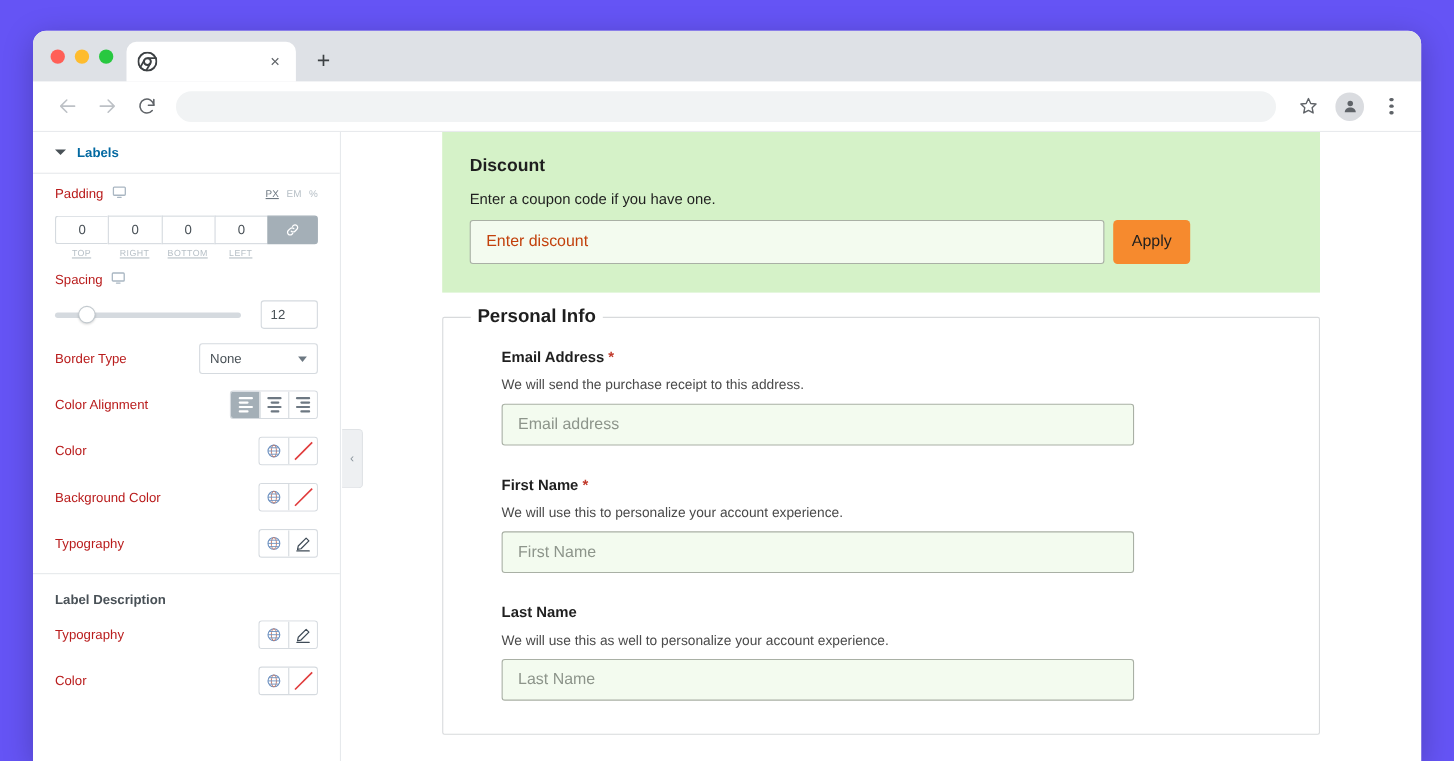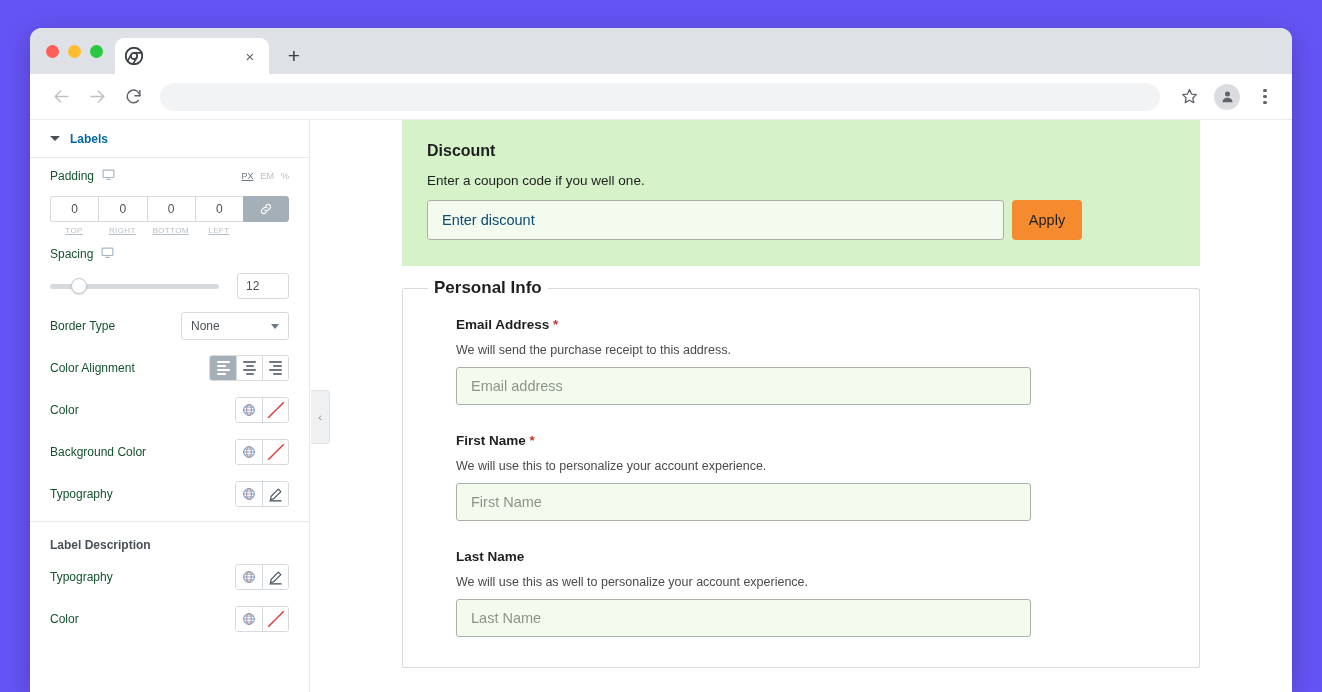--- a/index.html
+++ b/index.html
@@ -131,21 +131,21 @@
     border-top: 5px solid #495157;
   }
   .section-head-label { font-size: 12px; font-weight: bold; color: #0369a1; }
 
   .ctrl-group { padding: 0 20px; }
   .ctrl-row {
     display: flex; align-items: center;
     min-height: 42px;
     justify-content: space-between;
   }
-  .ctrl-label { font-size: 12px; color: #14532d; display: flex; align-items: center; gap: 8px; }
+  .ctrl-label { font-size: 12px; color: #b91c1c; display: flex; align-items: center; gap: 8px; }
 
   .units { display: flex; align-items: center; gap: 7px; font-size: 9px; color: #b6bfc6; }
   .units .u-active { color: #6d7882; text-decoration: underline; }
 
   .dim-row { display: flex; margin-top: 2px; }
   .dim-cell { flex: 1; }
   .dim-input {
     height: 26px; border: 1px solid #d5dadf; border-right: none;
     display: flex; align-items: center; justify-content: center;
     font-size: 12px; color: #495157; background: #fff;
@@ -241,21 +241,21 @@
   .discount-title { font-size: 16px; font-weight: bold; color: #1f1f1f; }
   .discount-desc { font-size: 13.5px; color: #1f1f1f; margin-top: 13px; }
   .discount-controls { display: flex; align-items: stretch; gap: 8px; margin-top: 12px; }
   .field {
     height: 40px; flex: 1;
     border: 1px solid #a9b0a5;
     border-radius: 3px;
     background: #f3fbef;
     display: flex; align-items: center;
     padding: 0 14px;
-    font-size: 14.5px; color: #0c4a6e;
+    font-size: 14.5px; color: #c2410c;
     max-width: 577px;
   }
   .apply-btn {
     width: 70px;
     background: #f68a2e;
     border-radius: 4px;
     display: flex; align-items: center; justify-content: center;
     font-size: 14.5px; color: #1f1f1f;
   }
 
@@ -567,21 +567,21 @@
       </div>
     </div>
 
     <div class="collapse-handle">‹</div>
 
     <div class="preview">
       <div class="checkout">
 
         <div class="discount-box">
           <div class="discount-title">Discount</div>
-          <div class="discount-desc">Enter a coupon code if you well one.</div>
+          <div class="discount-desc">Enter a coupon code if you have one.</div>
           <div class="discount-controls">
             <div class="field">
               <span>Enter discount</span>
             </div>
             <div class="apply-btn">Apply</div>
           </div>
         </div>
 
         <div class="fieldset">
           <div class="legend">Personal Info</div>

